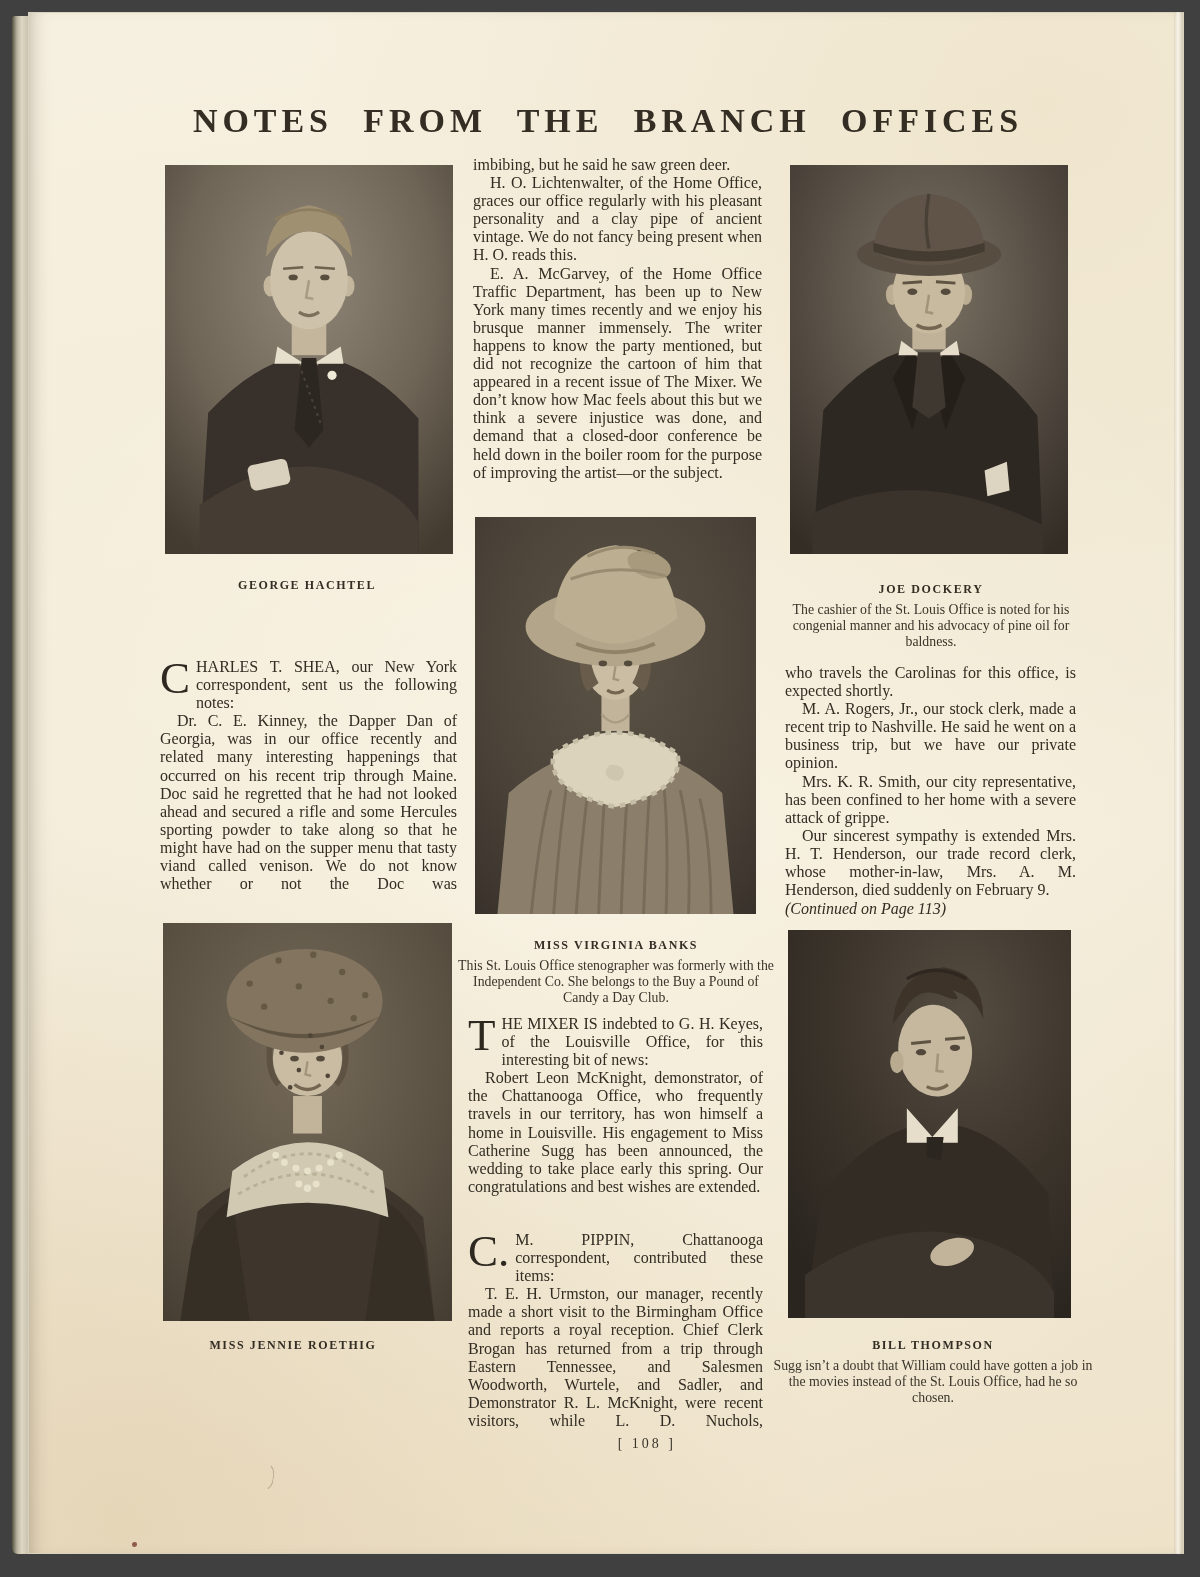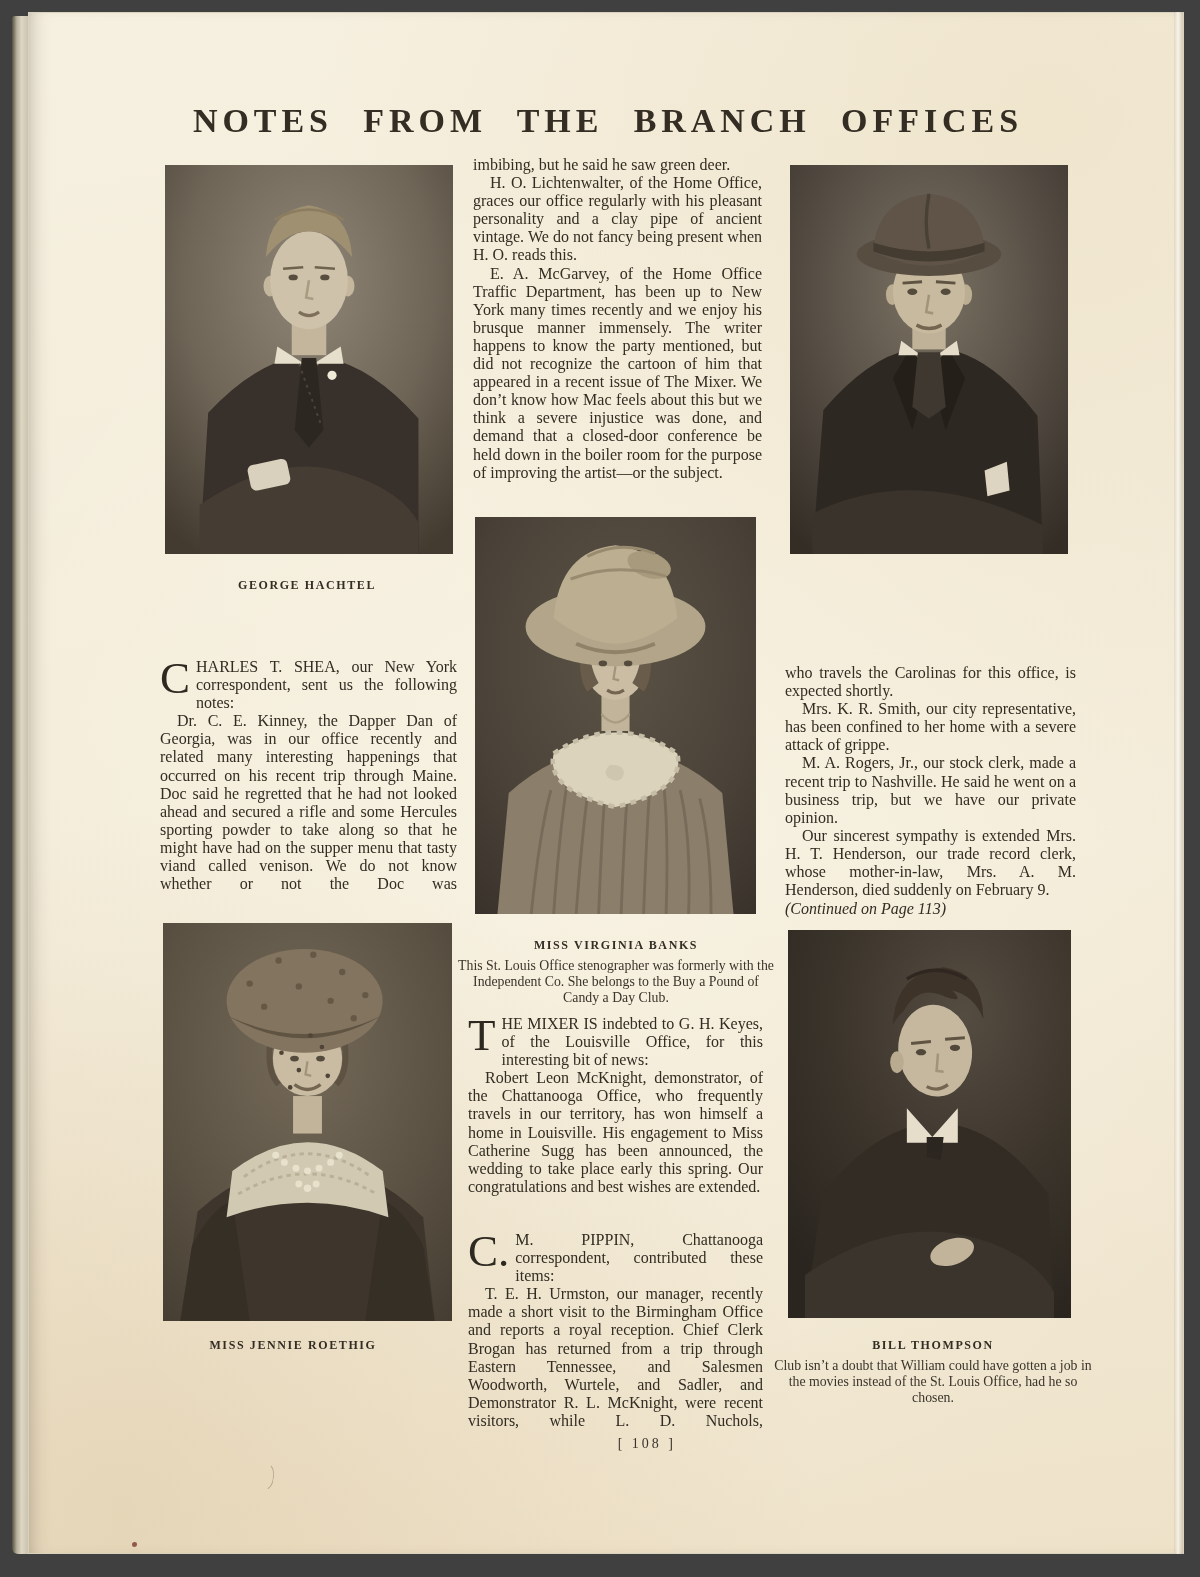--- a/index.html
+++ b/index.html
@@ -235,47 +235,51 @@
         <ellipse cx="59" cy="41" rx="1.8" ry="1.1" fill="#51473a"></ellipse>
         <path d="M43.5 39.5 L50.5 38.8 M55.5 38 L62.5 37.5" stroke="#5f5342" stroke-width="1" fill="none"></path>
         <path d="M53 43 L52.5 49 L55 49.3" stroke="#a2947a" stroke-width="0.9" fill="none"></path>
         <path d="M49 54.5 Q53 56.5 56.5 53.8" stroke="#73654f" stroke-width="1.1" fill="none"></path>
       </svg>
     </div>
 
     <div class="caption" style="left:118px;top:566px;width:322px;">
       <h3>GEORGE HACHTEL</h3>
     </div>
+    <div class="caption" style="left:744px;top:570px;width:318px;">
+      <h3>JOE DOCKERY</h3>
+      <p>The cashier of the St. Louis Office is noted for his congenial manner and his advocacy of pine oil for baldness.</p>
+    </div>
     <div class="caption" style="left:427px;top:926px;width:322px;">
       <h3>MISS VIRGINIA BANKS</h3>
       <p>This St. Louis Office stenographer was formerly with the Independent Co.  She belongs to the Buy a Pound of Candy a Day Club.</p>
     </div>
     <div class="caption" style="left:104px;top:1326px;width:322px;">
       <h3>MISS JENNIE ROETHIG</h3>
     </div>
     <div class="caption" style="left:742px;top:1326px;width:326px;">
       <h3>BILL THOMPSON</h3>
-      <p>Club isn’t a doubt that William could have gotten a job in the movies instead of the St. Louis Office, had he so chosen.</p>
+      <p>Sugg isn’t a doubt that William could have gotten a job in the movies instead of the St. Louis Office, had he so chosen.</p>
     </div>
 
     <div class="article" style="left:445px;top:144px;width:289px;">
       <p>imbibing, but he said he saw green deer.</p>
       <p class="ind">H. O. Lichtenwalter, of the Home Office, graces our office regularly with his pleasant personality and a clay pipe of ancient vintage. We do not fancy being present when H. O. reads this.</p>
       <p class="ind">E. A. McGarvey, of the Home Office Traffic Department, has been up to New York many times recently and we enjoy his brusque manner immensely. The writer happens to know the party mentioned, but did not recognize the cartoon of him that appeared in a recent issue of The Mixer. We don’t know how Mac feels about this but we think a severe injustice was done, and demand that a closed-door conference be held down in the boiler room for the purpose of improving the artist—or the subject.</p>
     </div>
 
     <div class="article" style="left:132px;top:646px;width:297px;">
       <p><span class="dropcap">C</span><span>HARLES T. SHEA, our New York correspondent, sent us the following notes:</span></p>
       <p class="ind flush">Dr. C. E. Kinney, the Dapper Dan of Georgia, was in our office recently and related many interesting happenings that occurred on his recent trip through Maine. Doc said he regretted that he had not looked ahead and secured a rifle and some Hercules sporting powder to take along so that he might have had on the supper menu that tasty viand called venison. We do not know whether or not the Doc was</p>
     </div>
 
     <div class="article" style="left:757px;top:652px;width:291px;">
       <p>who travels the Carolinas for this office, is expected shortly.</p>
+      <p class="ind">M. A. Rogers, Jr., our stock clerk, made a recent trip to Nashville. He said he went on a business trip, but we have our private opinion.</p>
       <p class="ind">Mrs. K. R. Smith, our city representative, has been confined to her home with a severe attack of grippe.</p>
-      <p class="ind">M. A. Rogers, Jr., our stock clerk, made a recent trip to Nashville. He said he went on a business trip, but we have our private opinion.</p>
       <p class="ind">Our sincerest sympathy is extended Mrs. H. T. Henderson, our trade record clerk, whose mother-in-law, Mrs. A. M. Henderson, died suddenly on February 9.</p>
       <p class="continued">(Continued on Page 113)</p>
     </div>
 
     <div class="article" style="left:440px;top:1003px;width:295px;">
       <p><span class="dropcap">T</span><span>HE MIXER IS indebted to G. H. Keyes, of the Louisville Office, for this interesting bit of news:</span></p>
       <p class="ind">Robert Leon McKnight, demonstrator, of the Chattanooga Office, who frequently travels in our territory, has won himself a home in Louisville. His engagement to Miss Catherine Sugg has been announced, the wedding to take place early this spring. Our congratulations and best wishes are extended.</p>
     </div>
 
     <div class="article" style="left:440px;top:1219px;width:295px;">

